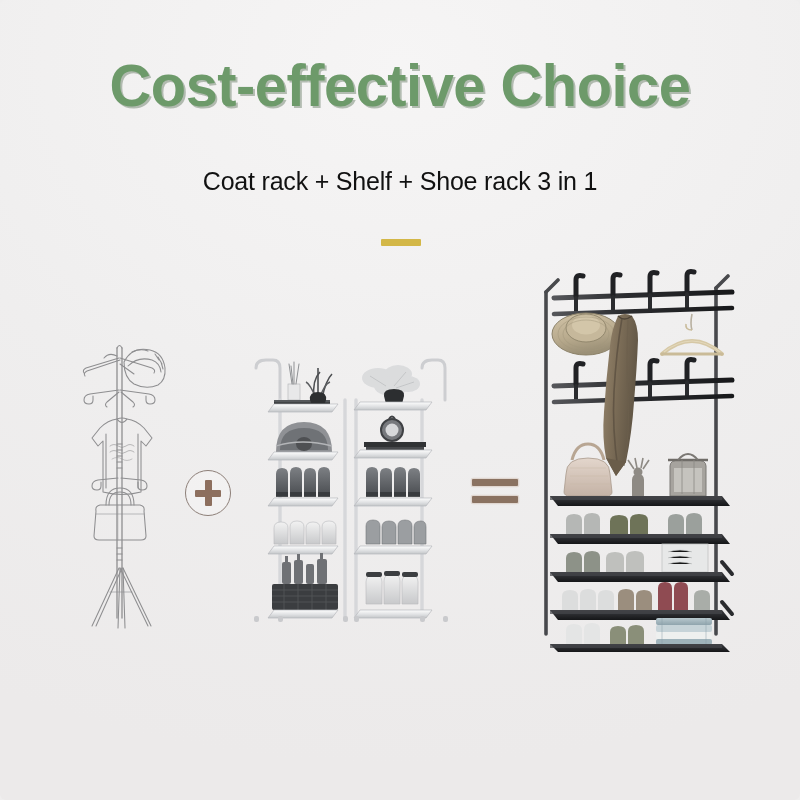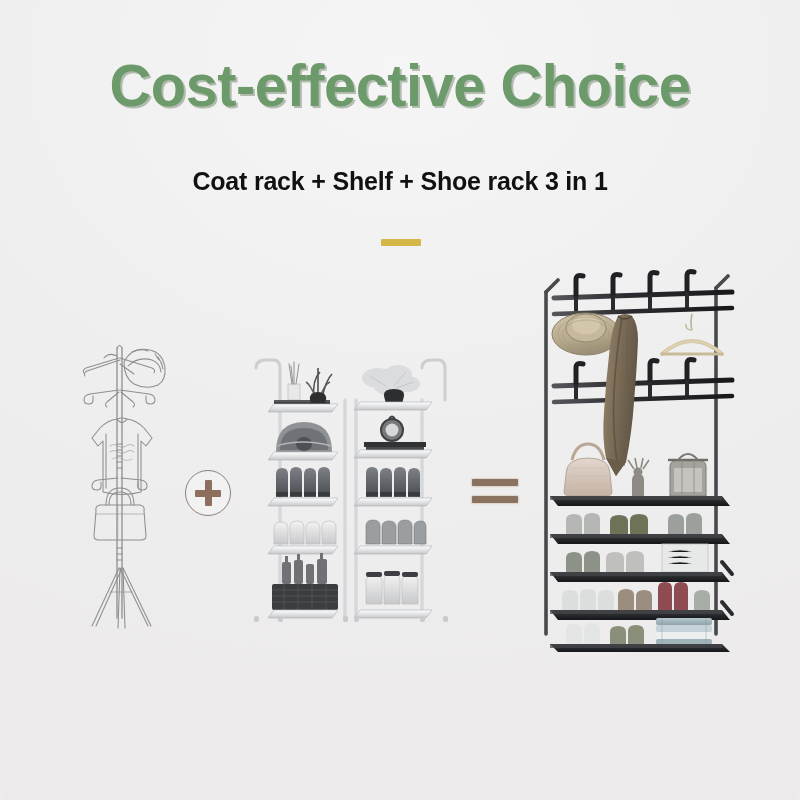--- a/index.html
+++ b/index.html
@@ -42,21 +42,21 @@
     white-space: nowrap;
   }
 
   .subhead {
     position: absolute;
     left: 0;
     top: 166px;
     width: 800px;
     text-align: center;
     font-family: "Liberation Sans", sans-serif;
-    font-weight: bold;
+    font-weight: normal;
     font-size: 25px;
     line-height: 30px;
     color: #111111;
     letter-spacing: -0.2px;
     white-space: nowrap;
   }
 
   .divider-bar {
     position: absolute;
     left: 381px;

